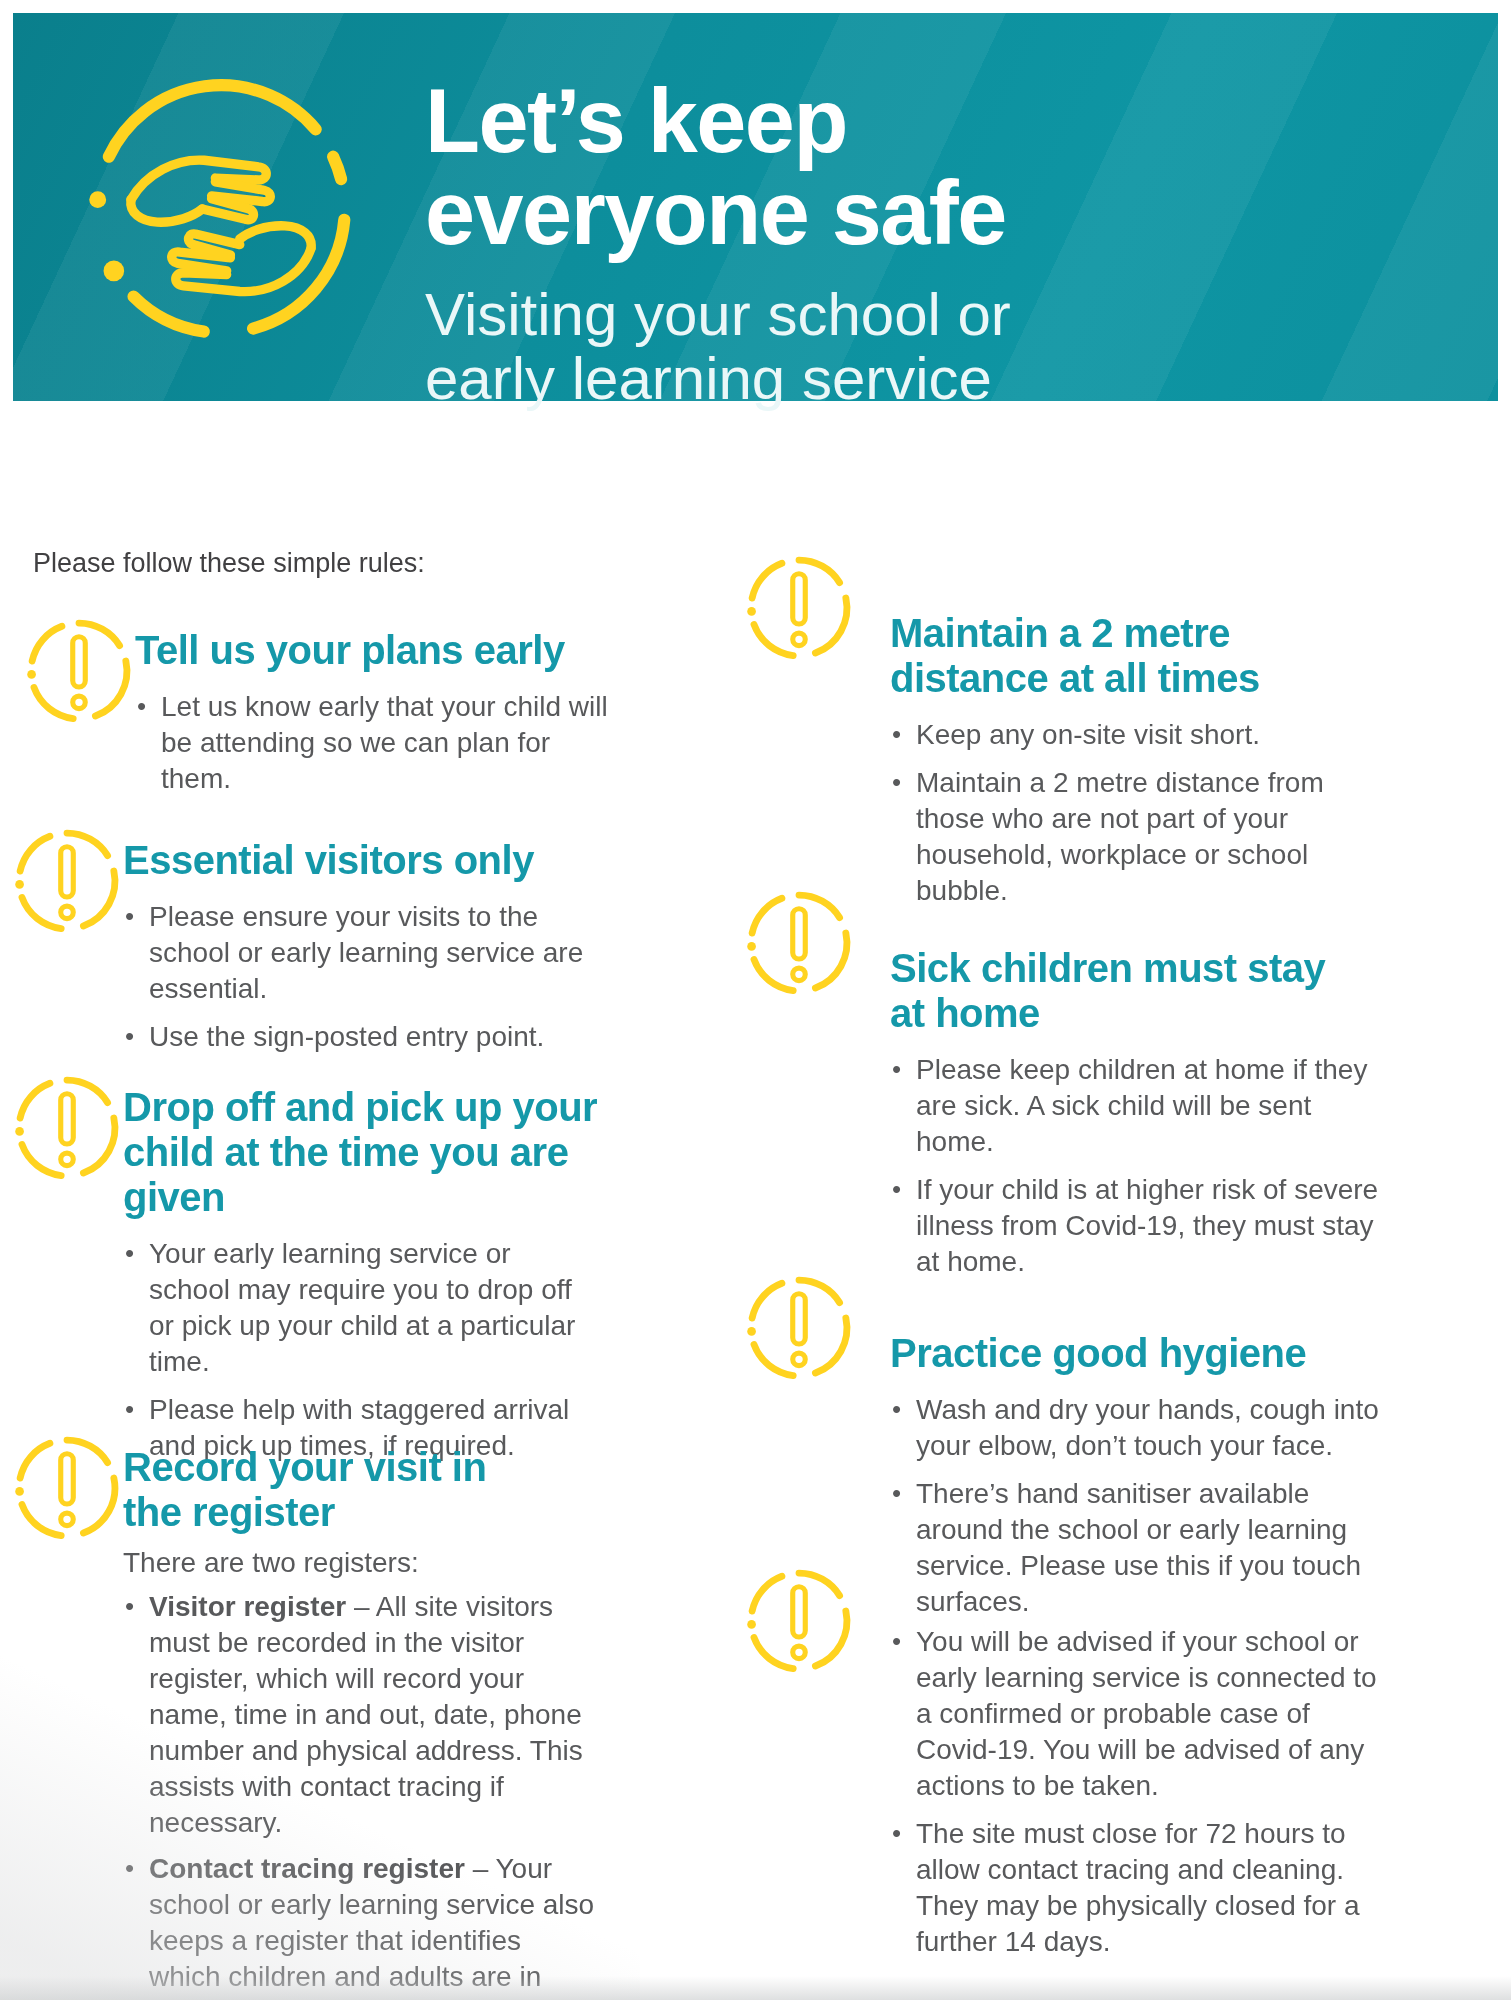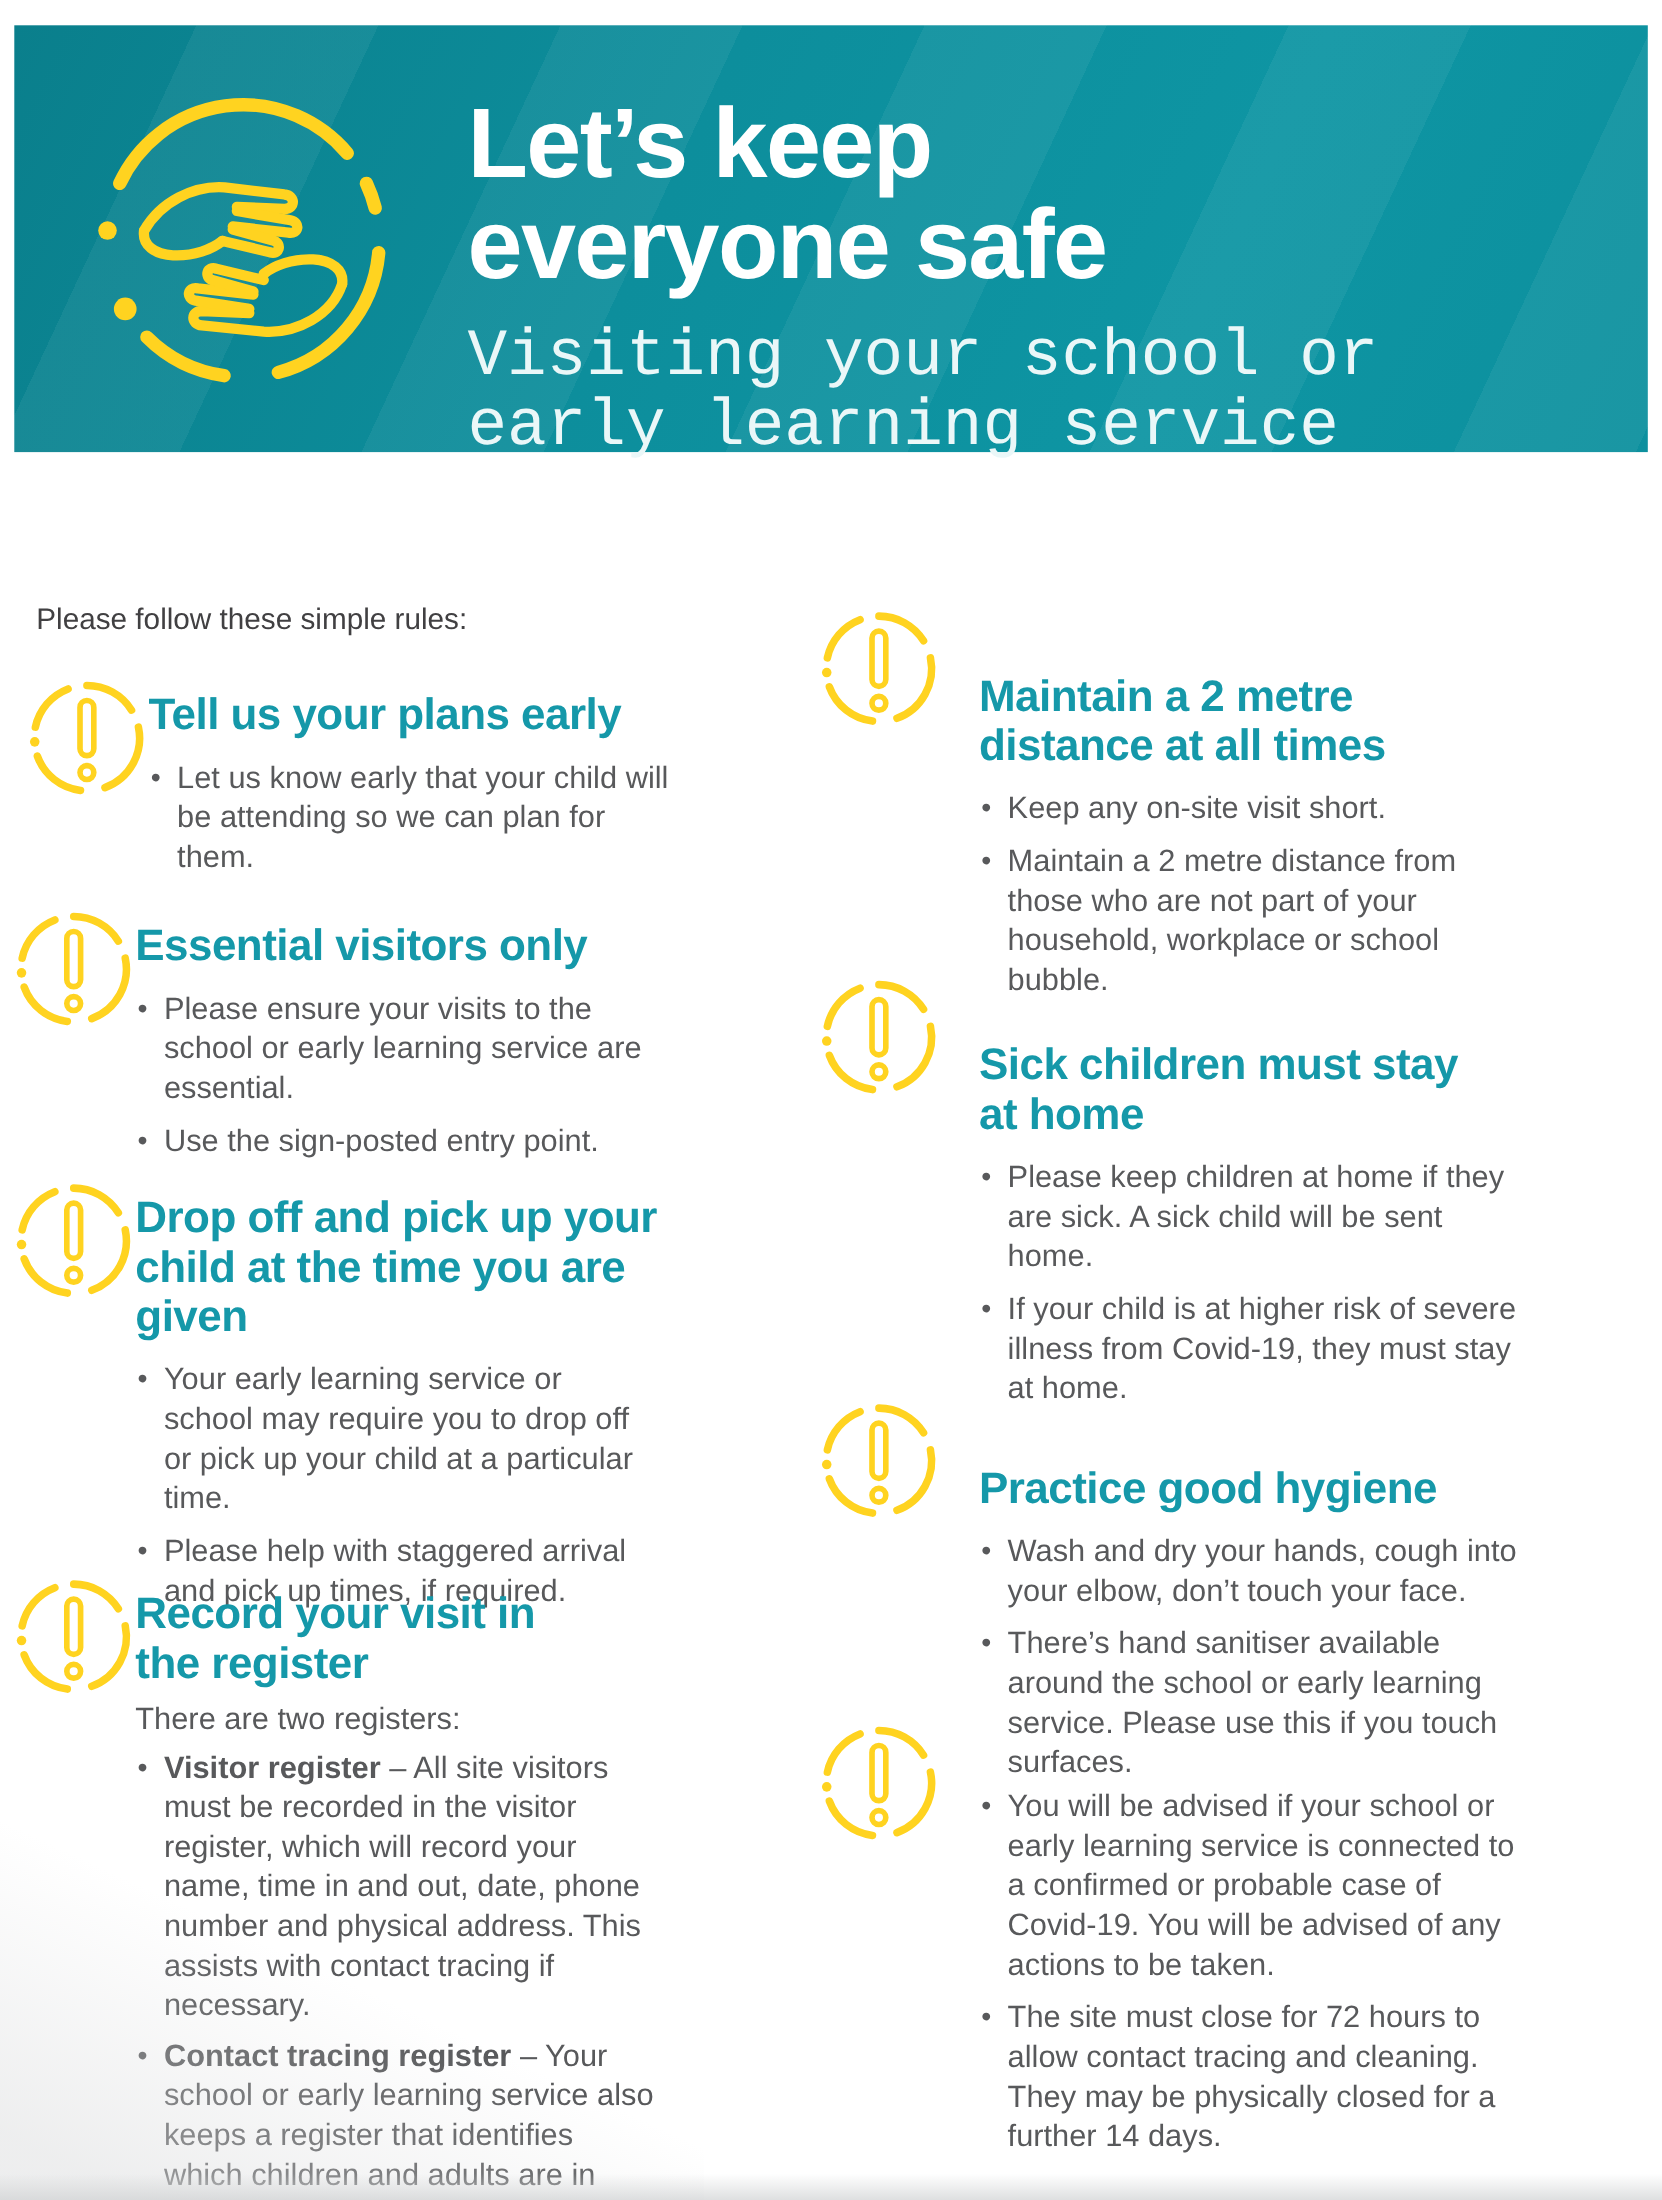--- a/index.html
+++ b/index.html
@@ -1,28 +1,28 @@
 <!DOCTYPE html>
 <html style="--banner_teal_dark: #0a7f8c; --banner_teal: #0e95a3; --heading_teal: #1598a9; --accent_yellow: #ffd320; --body_text: #58595b; --intro_text: #414042; --banner_text: #ffffff; --subtitle_text: #eaf7f8;"><head>
 <meta charset="utf-8">
 <style>
   html,body{margin:0;padding:0;background:#ffffff;}
   .page{position:relative;width:1511px;height:2000px;background:#ffffff;overflow:hidden;
         font-family:"Liberation Sans","DejaVu Sans",sans-serif;}
 
   
-  .banner{position:absolute;left:13px;top:23px;width:1485px;height:388px;
+  .banner{position:absolute;left:13px;top:13px;width:1485px;height:388px;
     background:
       repeating-linear-gradient(115deg, rgba(255,255,255,0) 0 150px, rgba(255,255,255,0.055) 150px 300px),
       linear-gradient(115deg, var(--banner_teal_dark,#0a7f8c) 0%, #0d8e9c 40%, var(--banner_teal,#0e95a3) 72%, #0d909e 100%);}
   .logo{position:absolute;left:58px;top:46px;width:300px;height:300px;}
   .banner-text{position:absolute;left:412px;top:62px;}
   .title-line{font-size:90px;font-weight:700;color:var(--banner_text,#ffffff);
               line-height:92px;letter-spacing:-1.5px;}
-  .subtitle{margin-top:24px;font-family:Liberation Mono, monospace;}
+  .subtitle{margin-top:24px;}
   .subtitle-line{font-size:60px;font-weight:400;color:var(--subtitle_text,#eaf7f8);line-height:64px;}
 
   
   .intro{position:absolute;left:33px;top:548px;font-size:27px;color:var(--intro_text,#414042);}
 
   
   .sec{position:absolute;}
   .sec-icon{position:absolute;left:0;top:-14px;width:114px;height:114px;}
   .sec-icon svg{width:114px;height:114px;display:block;}
   .sec .content{margin-left:113px;width:490px;}

